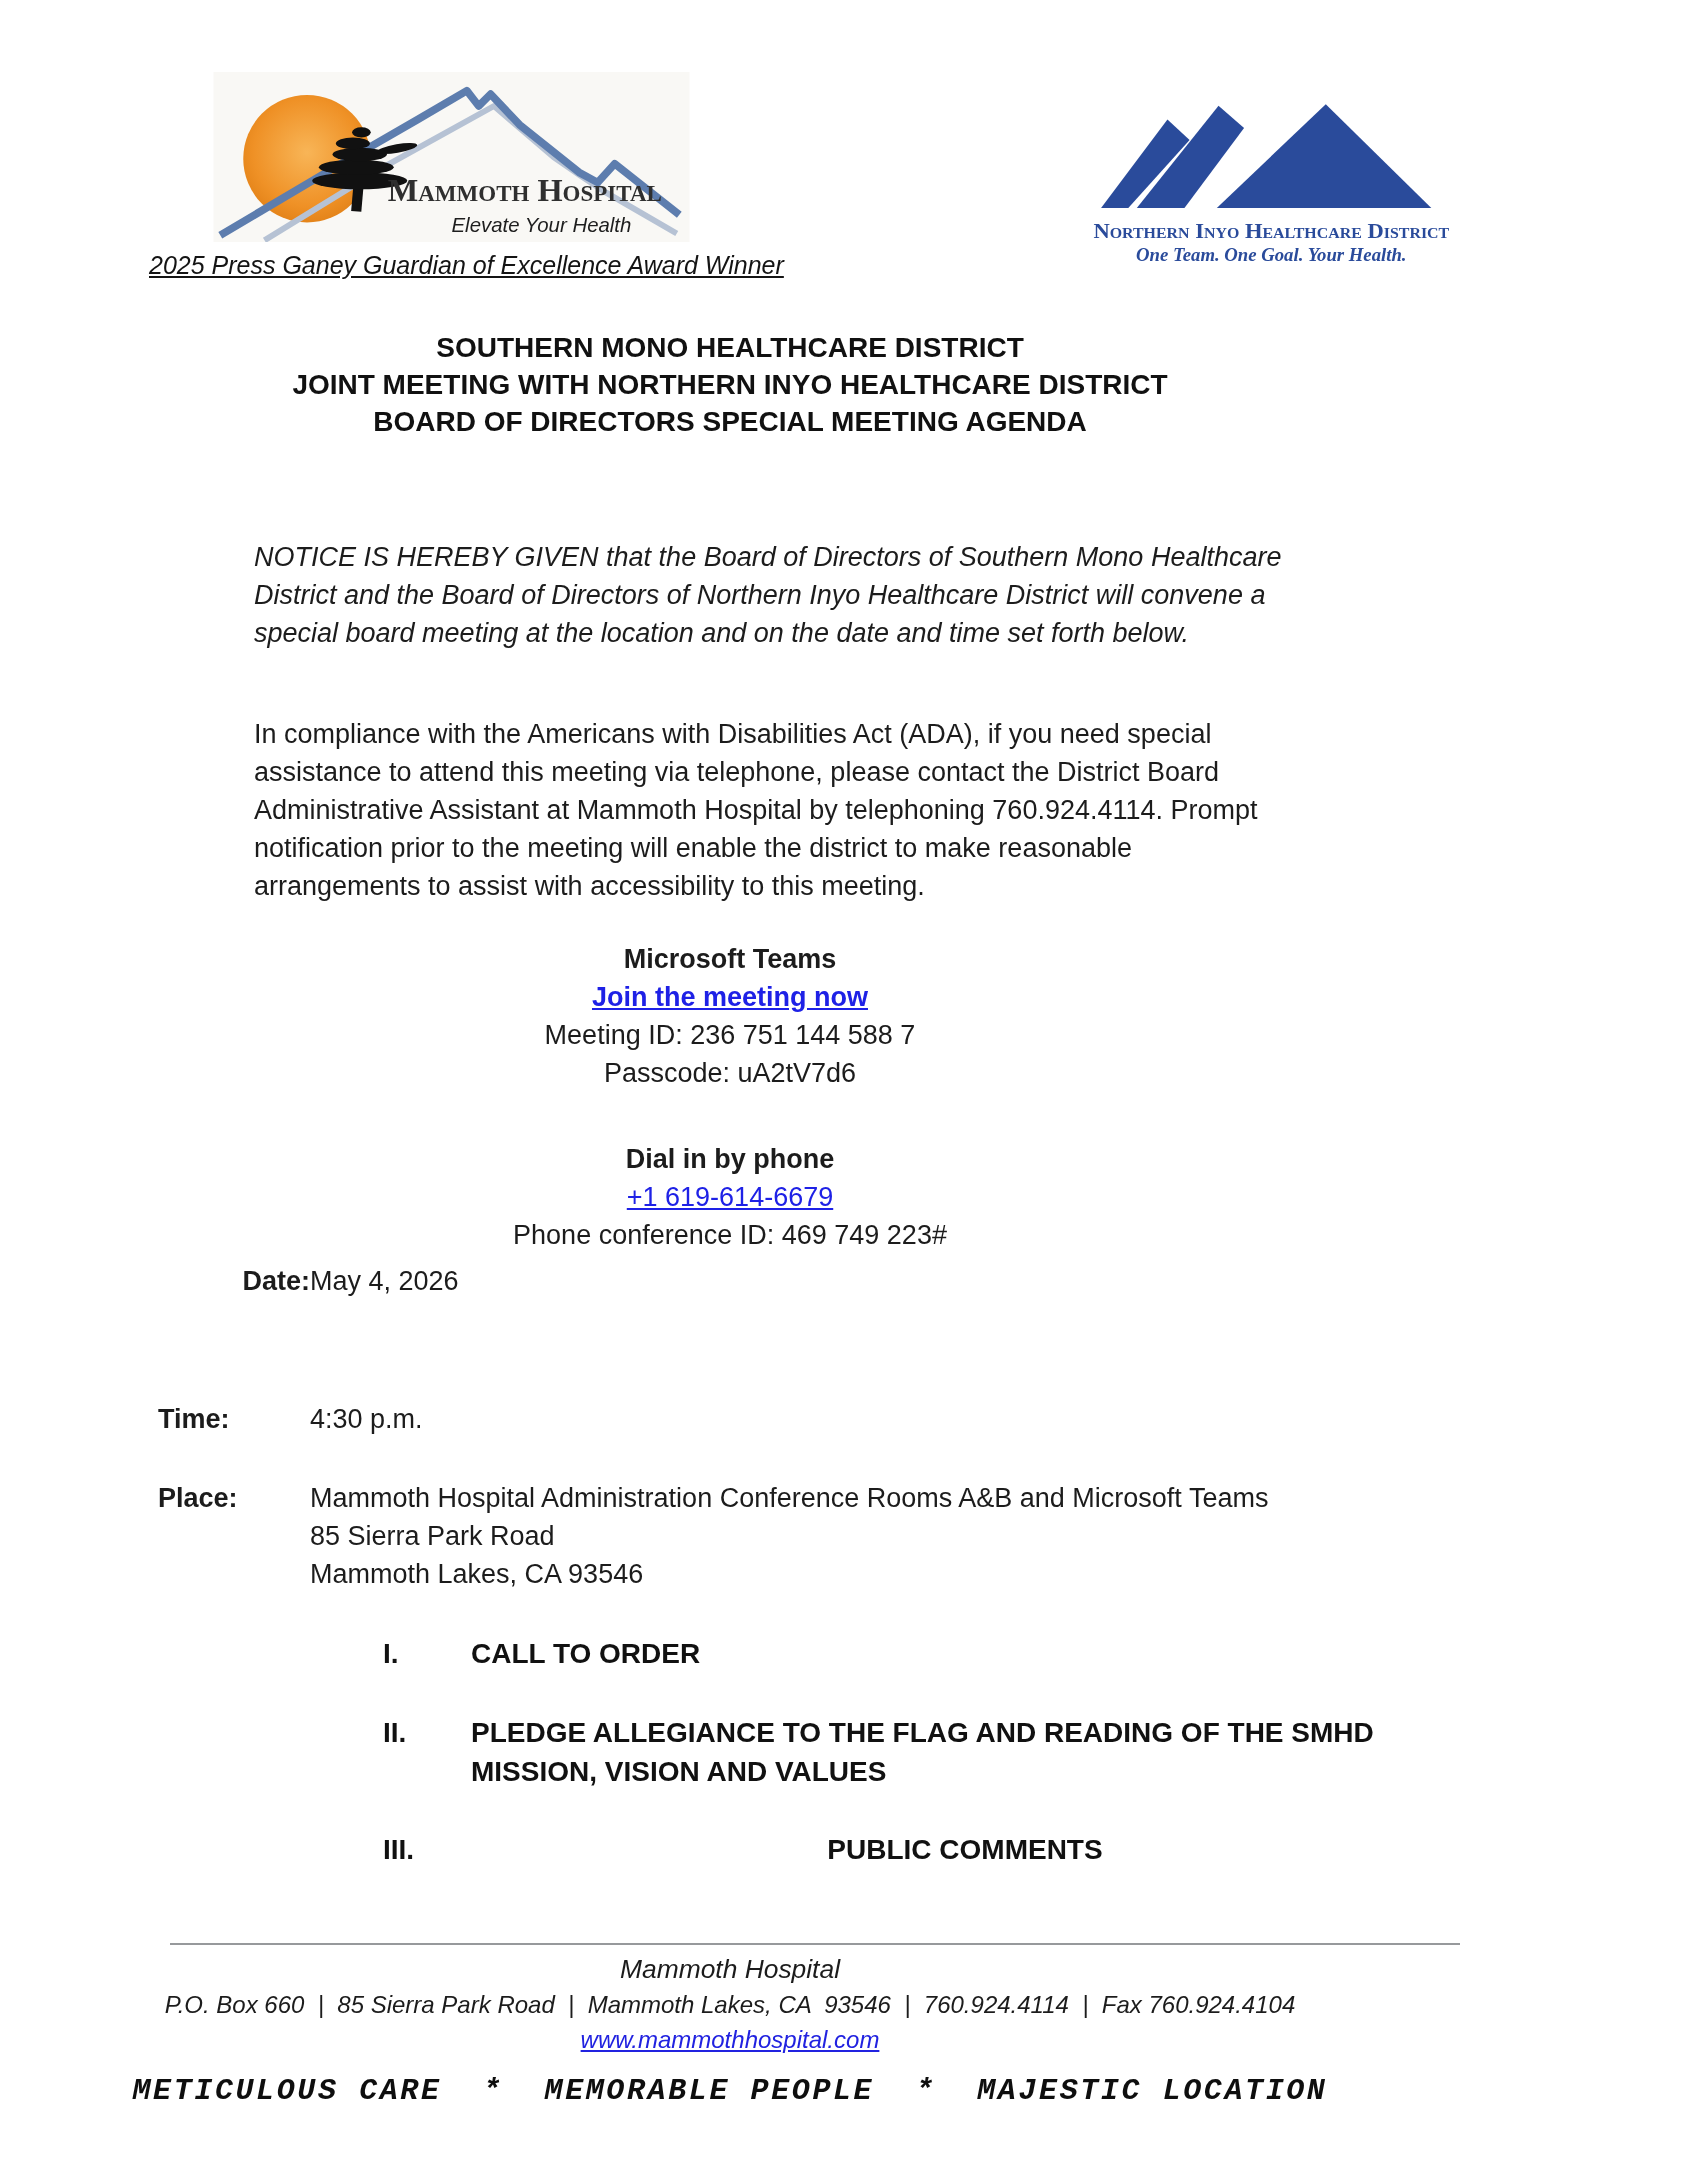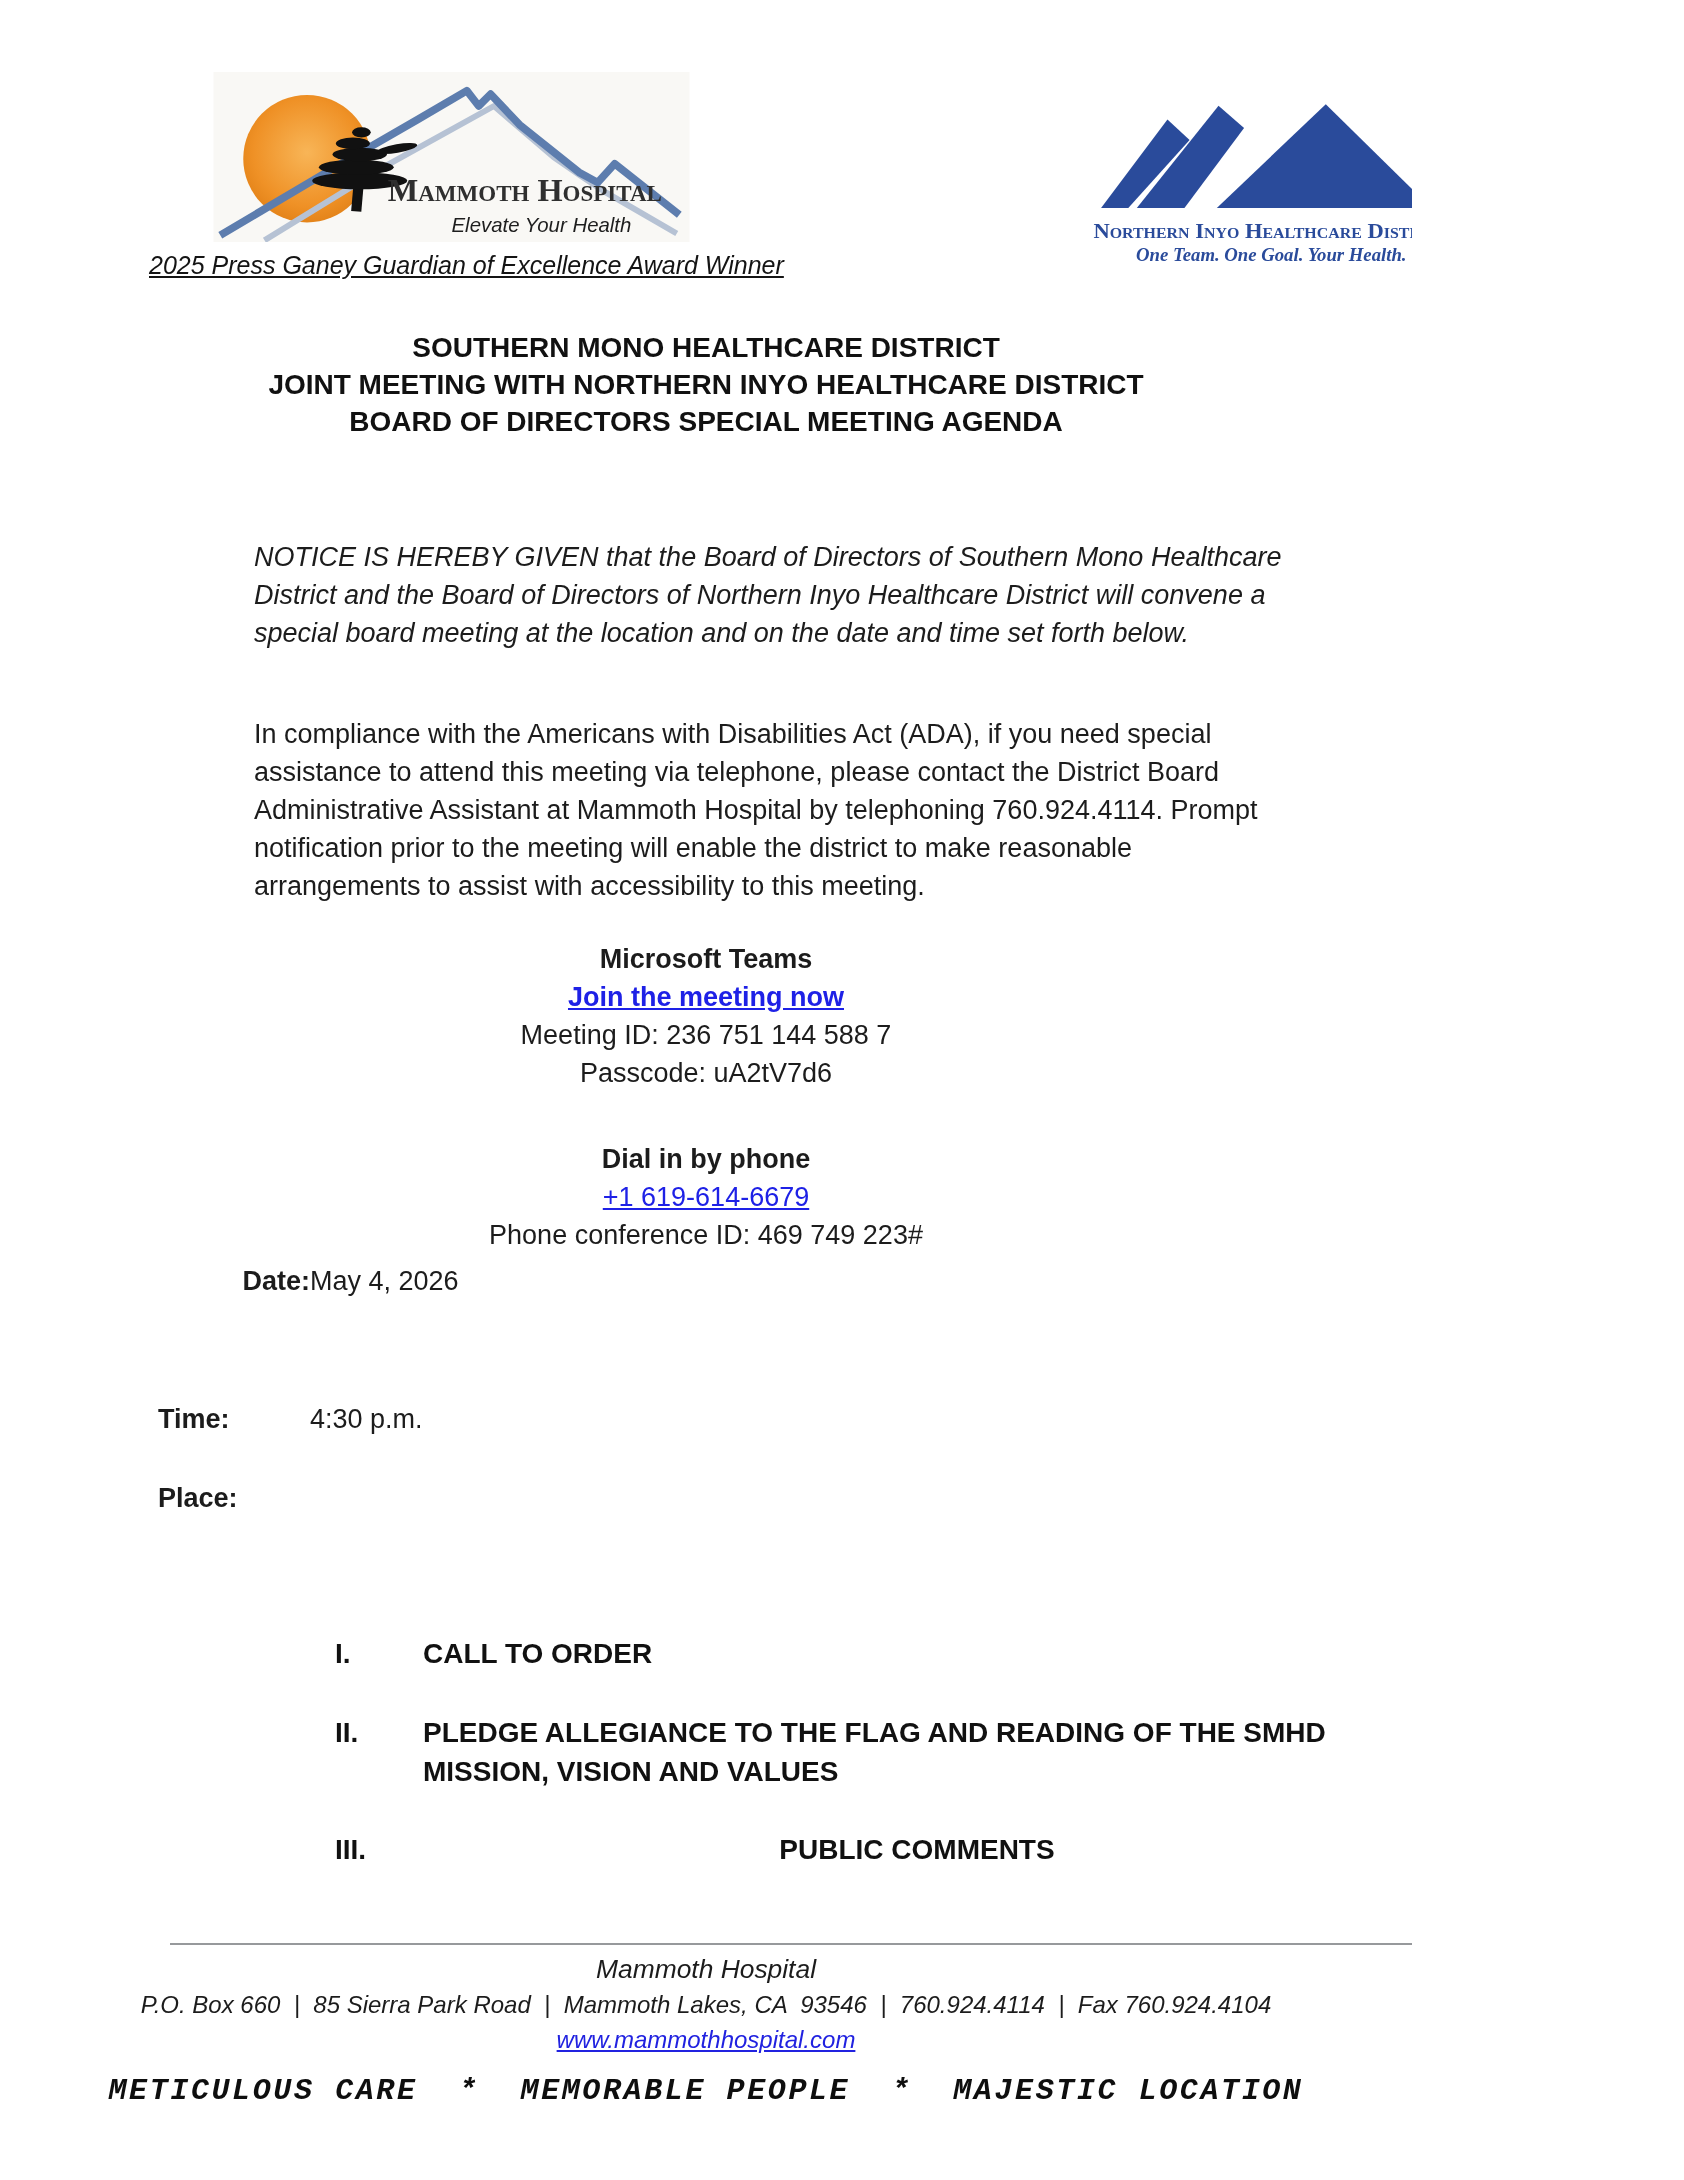--- a/index.html
+++ b/index.html
@@ -1,18 +1,18 @@
 <!DOCTYPE html>
 <html style="font-size:13.6px"><head>
 <meta charset="utf-8">
 <style>
   html,body { margin:0; padding:0; background:#ffffff; }
   .page {
     position:relative; width:1412px; height:2181px; background:#ffffff;
-    font-family:"Liberation Sans", sans-serif; color:#1c1c1c; overflow:hidden;
+    font-family:"Liberation Sans", sans-serif; color:#1c1c1c; overflow:hidden;padding-left:48px;
   }
   
   .mammoth-logo { position:absolute; left:213px; top:72px; width:477px; height:170px; }
   .award-caption { position:absolute; left:149px; top:251px; font-style:italic; font-size:25px; color:#141414;text-decoration:underline; }
   .nihd-logo { position:absolute; left:1089px; top:82px; width:368px; height:183px; }
   .sc { font-variant:small-caps; }
   
   .title-block { position:absolute; left:0; top:329px; width:100%; text-align:center; }
   .title-line { font-weight:700; font-size:28px; line-height:37px; color:#111; }
   
@@ -126,21 +126,25 @@
     <div>Phone conference ID: 469 749 223#</div>
   </div>
 
   <div class="detail-row row-date">
     <span class="detail-label">Date:</span><span class="detail-value">May 4, 2026</span>
   </div>
   <div class="detail-row row-time">
     <span class="detail-label">Time:</span><span class="detail-value">4:30 p.m.</span>
   </div>
   <div class="detail-row row-place">
-    <span class="detail-label">Place:</span>
+    <span class="detail-label">Place:</span><span class="detail-value">
+      <div>Mammoth Hospital Administration Conference Rooms A&amp;B and Microsoft Teams</div>
+      <div>85 Sierra Park Road</div>
+      <div>Mammoth Lakes, CA 93546</div>
+    </span>
   </div>
 
   <div class="agenda-item item-1">
     <span class="agenda-numeral">I.</span>
     <span class="agenda-label">CALL TO ORDER</span>
   </div>
   <div class="agenda-item item-2">
     <span class="agenda-numeral">II.</span>
     <span class="agenda-label">PLEDGE ALLEGIANCE TO THE FLAG AND READING OF THE SMHD MISSION, VISION AND VALUES</span>
   </div>

